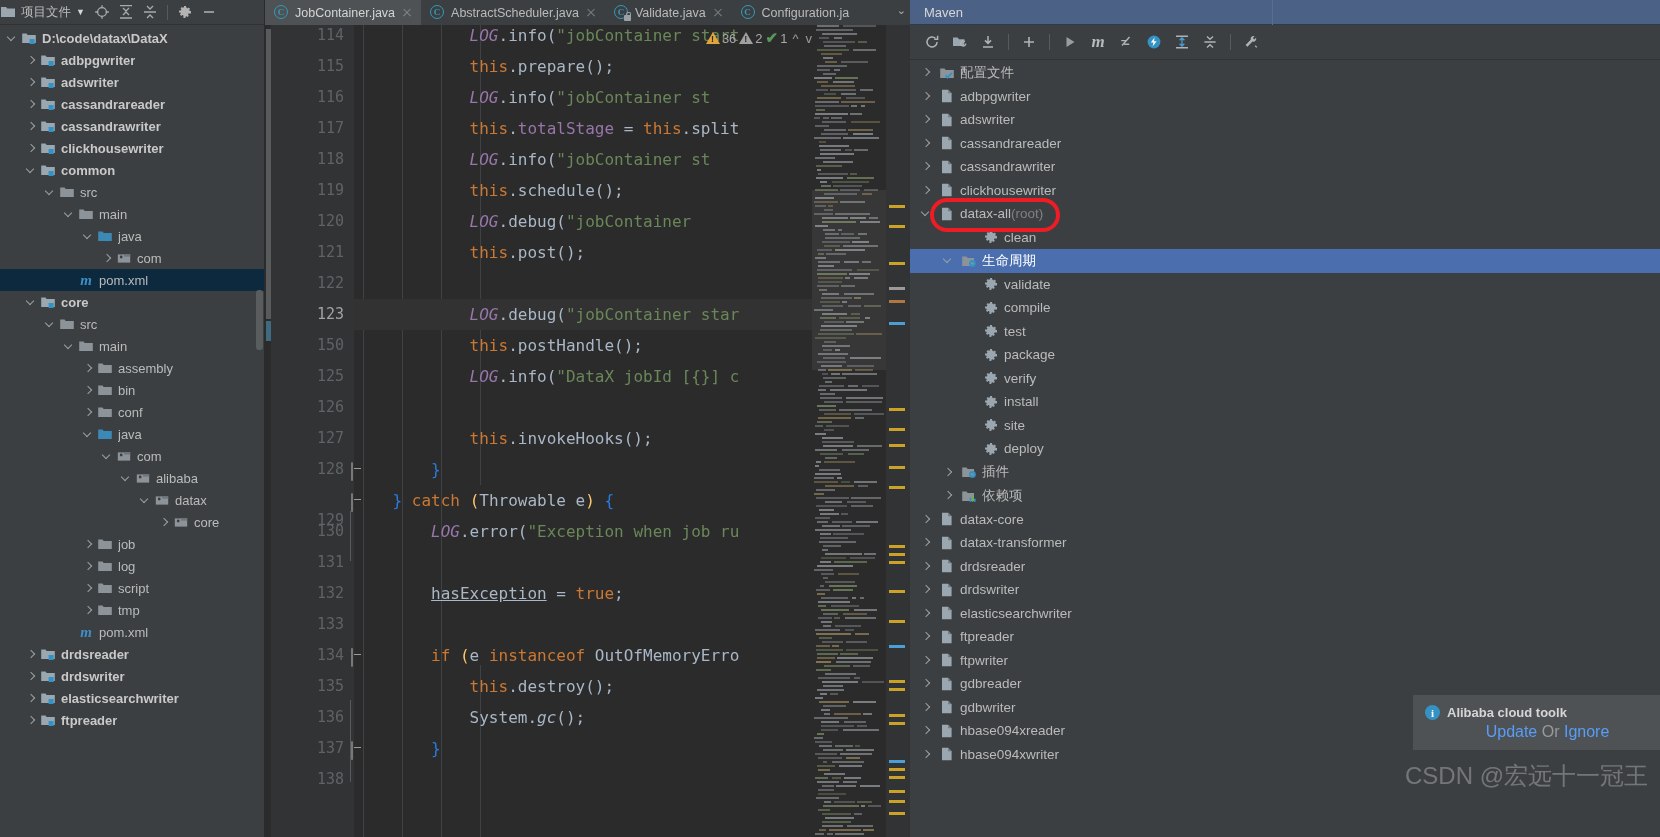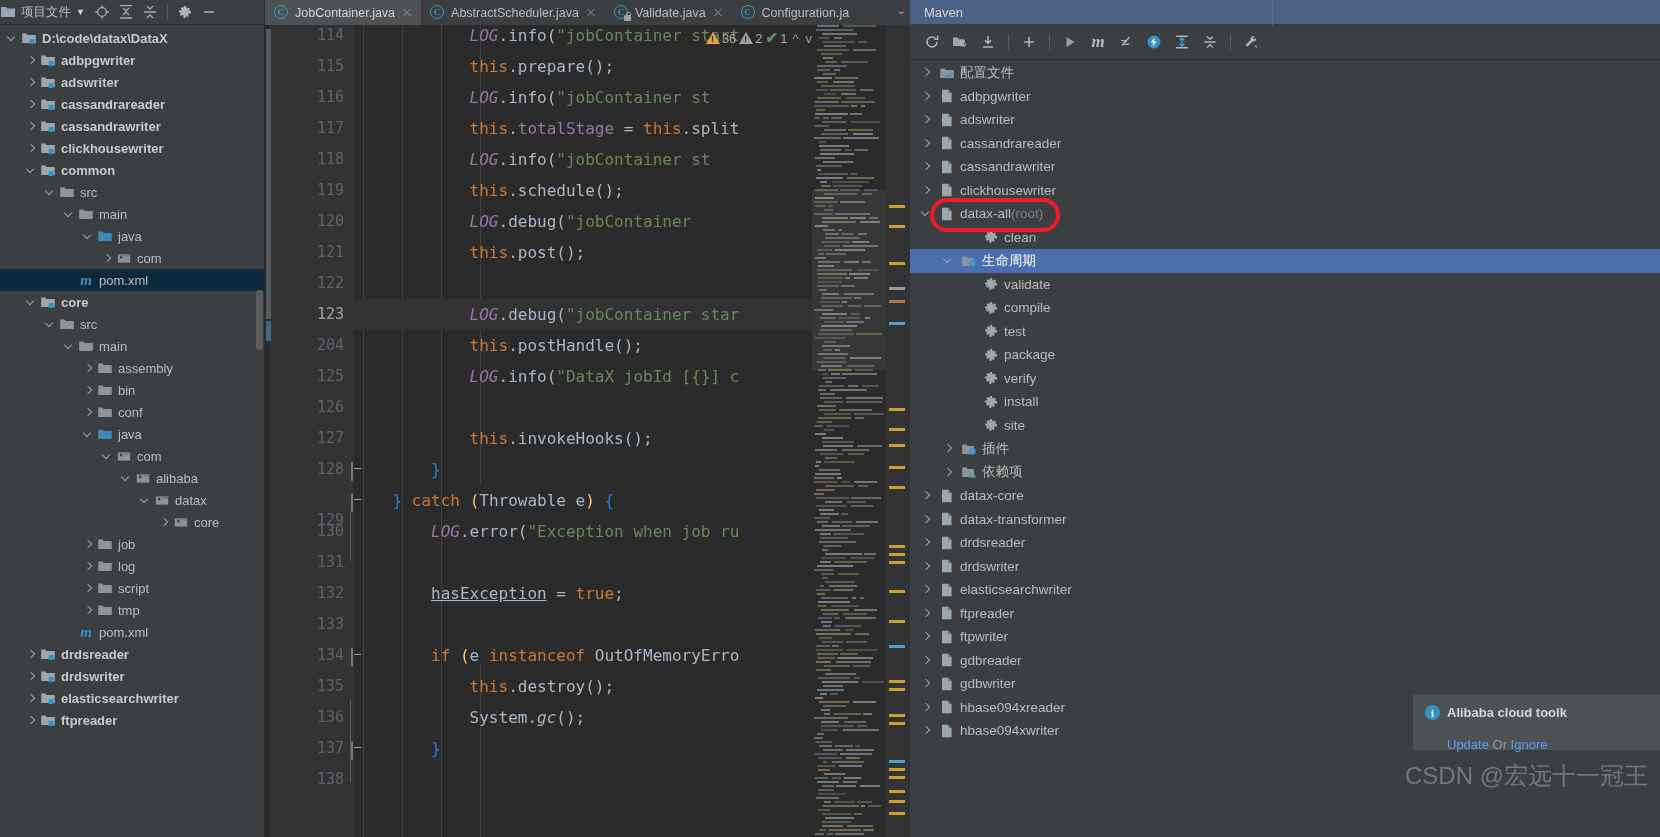--- a/index.html
+++ b/index.html
@@ -226,21 +226,21 @@
   
   .notif {
     position:absolute; right:0; top:695px; width:247px; height:55px;
     background:#4e5254; padding:10px 12px 0 12px; z-index:30;
   }
   .notif-row1{ display:flex; align-items:center; gap:7px; }
   .info-ic{ width:15px;height:15px;border-radius:50%;background:#3592c4;
             color:#fff;font-size:11px;font-weight:bold;display:flex;
             align-items:center;justify-content:center;font-family:"Liberation Serif",serif;}
   .notif-title{ font-size:13px;color:#d6d6d6;font-weight:bold; white-space:nowrap; overflow:hidden;}
-  .notif-links{ margin:17px 0 0 22px; font-size:13px; }
+  .notif-links{ margin:3px 0 0 22px; font-size:16px;text-align:center; }
   .notif-links a{ color:#589df6; text-decoration:none; cursor:pointer;}
   .notif-links span{ color:#9a9a9a; }
 
   .watermark {
     position:absolute; right:12px; top:760px; font-size:24px;
     color: rgba(200,200,200,.40); white-space:nowrap; z-index:31;
     font-family:"Liberation Sans", sans-serif;
   }
 </style>
 </head>
@@ -676,21 +676,21 @@
           <div class="gnum" style="top: -5px;">114</div>
           <div class="gnum" style="top: 26px;">115</div>
           <div class="gnum" style="top: 57px;">116</div>
           <div class="gnum" style="top: 88px;">117</div>
           <div class="gnum" style="top: 119px;">118</div>
           <div class="gnum" style="top: 150px;">119</div>
           <div class="gnum" style="top: 181px;">120</div>
           <div class="gnum" style="top: 212px;">121</div>
           <div class="gnum" style="top: 243px;">122</div>
           <div class="gnum cur" style="top: 274px;">123</div>
-          <div class="gnum" style="top: 305px;">204</div>
+          <div class="gnum" style="top: 305px;">150</div>
           <div class="gnum" style="top: 336px;">125</div>
           <div class="gnum" style="top: 367px;">126</div>
           <div class="gnum" style="top: 398px;">127</div>
           <div class="gnum" style="top: 429px;">128</div>
           <div class="gnum" style="top: 480px;">129</div>
           <div class="gnum" style="top: 491px;">130</div>
           <div class="gnum" style="top: 522px;">131</div>
           <div class="gnum" style="top: 553px;">132</div>
           <div class="gnum" style="top: 584px;">133</div>
           <div class="gnum" style="top: 615px;">134</div>
@@ -1382,20 +1382,31 @@
           <span class="arrow " style="margin-right: 6px;"></span>
           <span class="ic">
             <svg viewBox="0 0 16 16" class="i16">
               <path fill="#9aa7b0" d="M8 5.6A2.4 2.4 0 108 10.4 2.4 2.4 0 008 5.6zm0 3.6a1.2 1.2 0 110-2.4 1.2 1.2 0 010 2.4z"></path>
               <path fill="#9aa7b0" d="M14 7h-1.3a4.8 4.8 0 00-.5-1.2l.9-.9-1.4-1.4-.9.9A4.8 4.8 0 009 3.3V2H7v1.3c-.4.1-.8.3-1.2.5l-.9-.9-1.4 1.4.9.9c-.2.4-.4.8-.5 1.2H2v2h1.3c.1.4.3.8.5 1.2l-.9.9 1.4 1.4.9-.9c.4.2.8.4 1.2.5V14h2v-1.3c.4-.1.8-.3 1.2-.5l.9.9 1.4-1.4-.9-.9c.2-.4.4-.8.5-1.2H14z"></path>
             </svg>
           </span>
           <span>site</span>
         </div>
         <div class="mrow">
+          <span style="width: 54px; flex: 0 0 auto;"></span>
+          <span class="arrow " style="margin-right: 6px;"></span>
+          <span class="ic">
+            <svg viewBox="0 0 16 16" class="i16">
+              <path fill="#9aa7b0" d="M8 5.6A2.4 2.4 0 108 10.4 2.4 2.4 0 008 5.6zm0 3.6a1.2 1.2 0 110-2.4 1.2 1.2 0 010 2.4z"></path>
+              <path fill="#9aa7b0" d="M14 7h-1.3a4.8 4.8 0 00-.5-1.2l.9-.9-1.4-1.4-.9.9A4.8 4.8 0 009 3.3V2H7v1.3c-.4.1-.8.3-1.2.5l-.9-.9-1.4 1.4.9.9c-.2.4-.4.8-.5 1.2H2v2h1.3c.1.4.3.8.5 1.2l-.9.9 1.4 1.4.9-.9c.4.2.8.4 1.2.5V14h2v-1.3c.4-.1.8-.3 1.2-.5l.9.9 1.4-1.4-.9-.9c.2-.4.4-.8.5-1.2H14z"></path>
+            </svg>
+          </span>
+          <span>deploy</span>
+        </div>
+        <div class="mrow">
           <span style="width: 32px; flex: 0 0 auto;"></span>
           <span class="arrow r" style="margin-right: 6px;"></span>
           <span class="ic">
             <svg viewBox="0 0 16 16" class="i16">
               <path d="M1.2 3.4h4.3L6.7 4.9H13v8H1.2z" fill="#8d9499"></path>
               <circle cx="11.4" cy="10.4" r="3.4" fill="#3592c4"></circle>
               <circle cx="11.4" cy="10.4" r="1.2" fill="#8d9499"></circle>
             </svg>
           </span>
           <span>插件</span>

